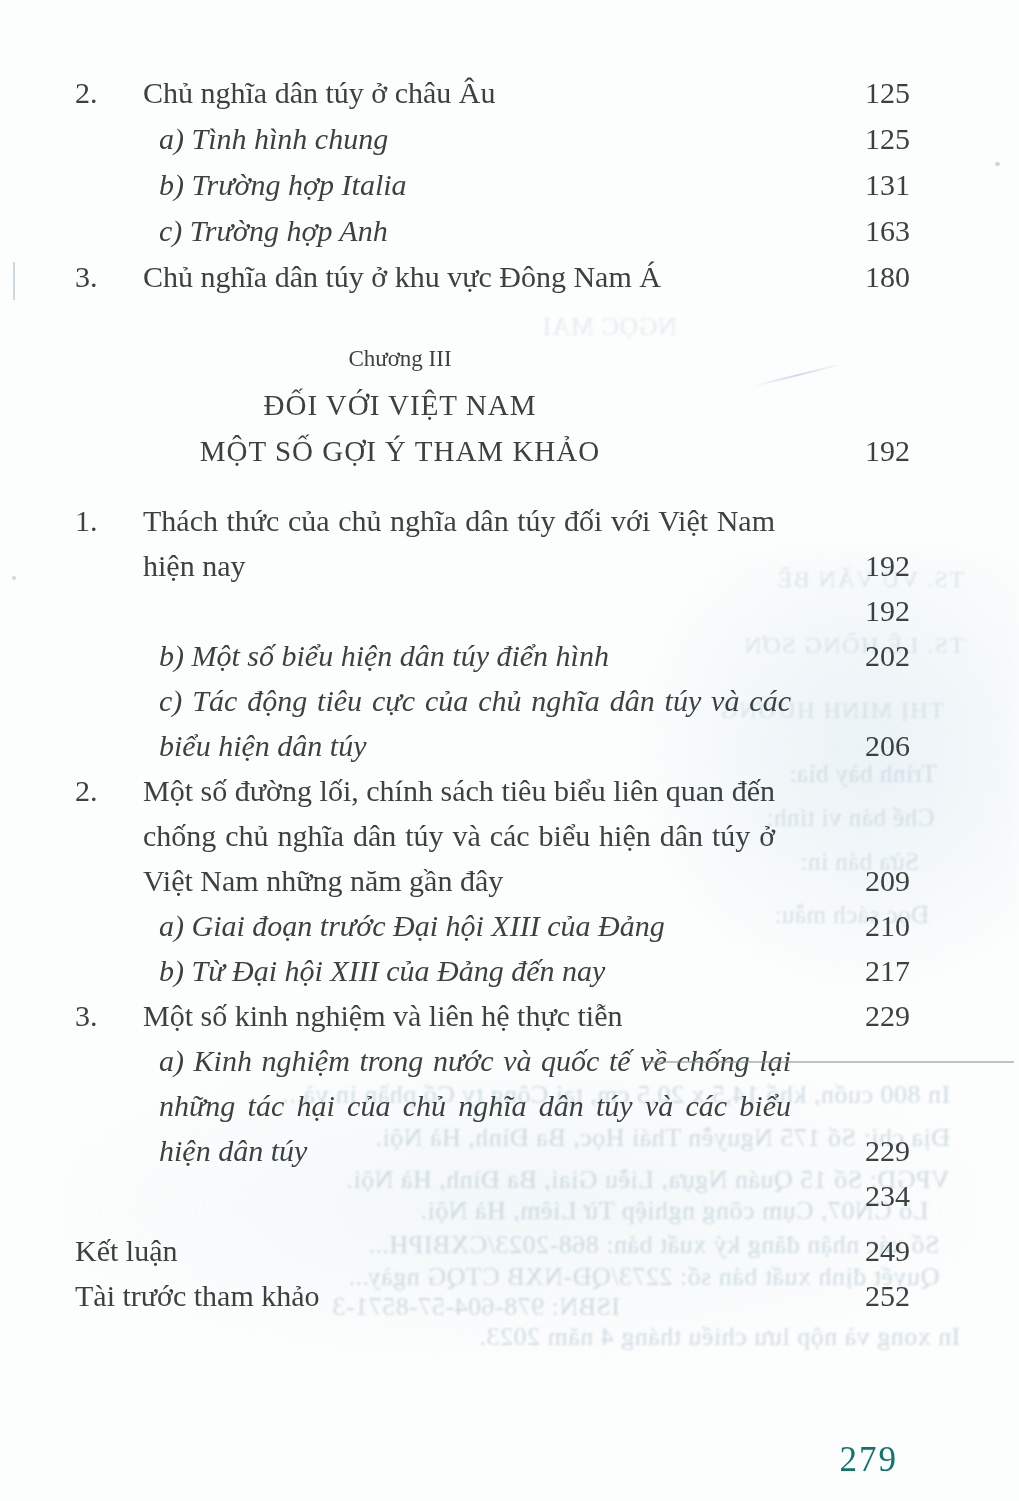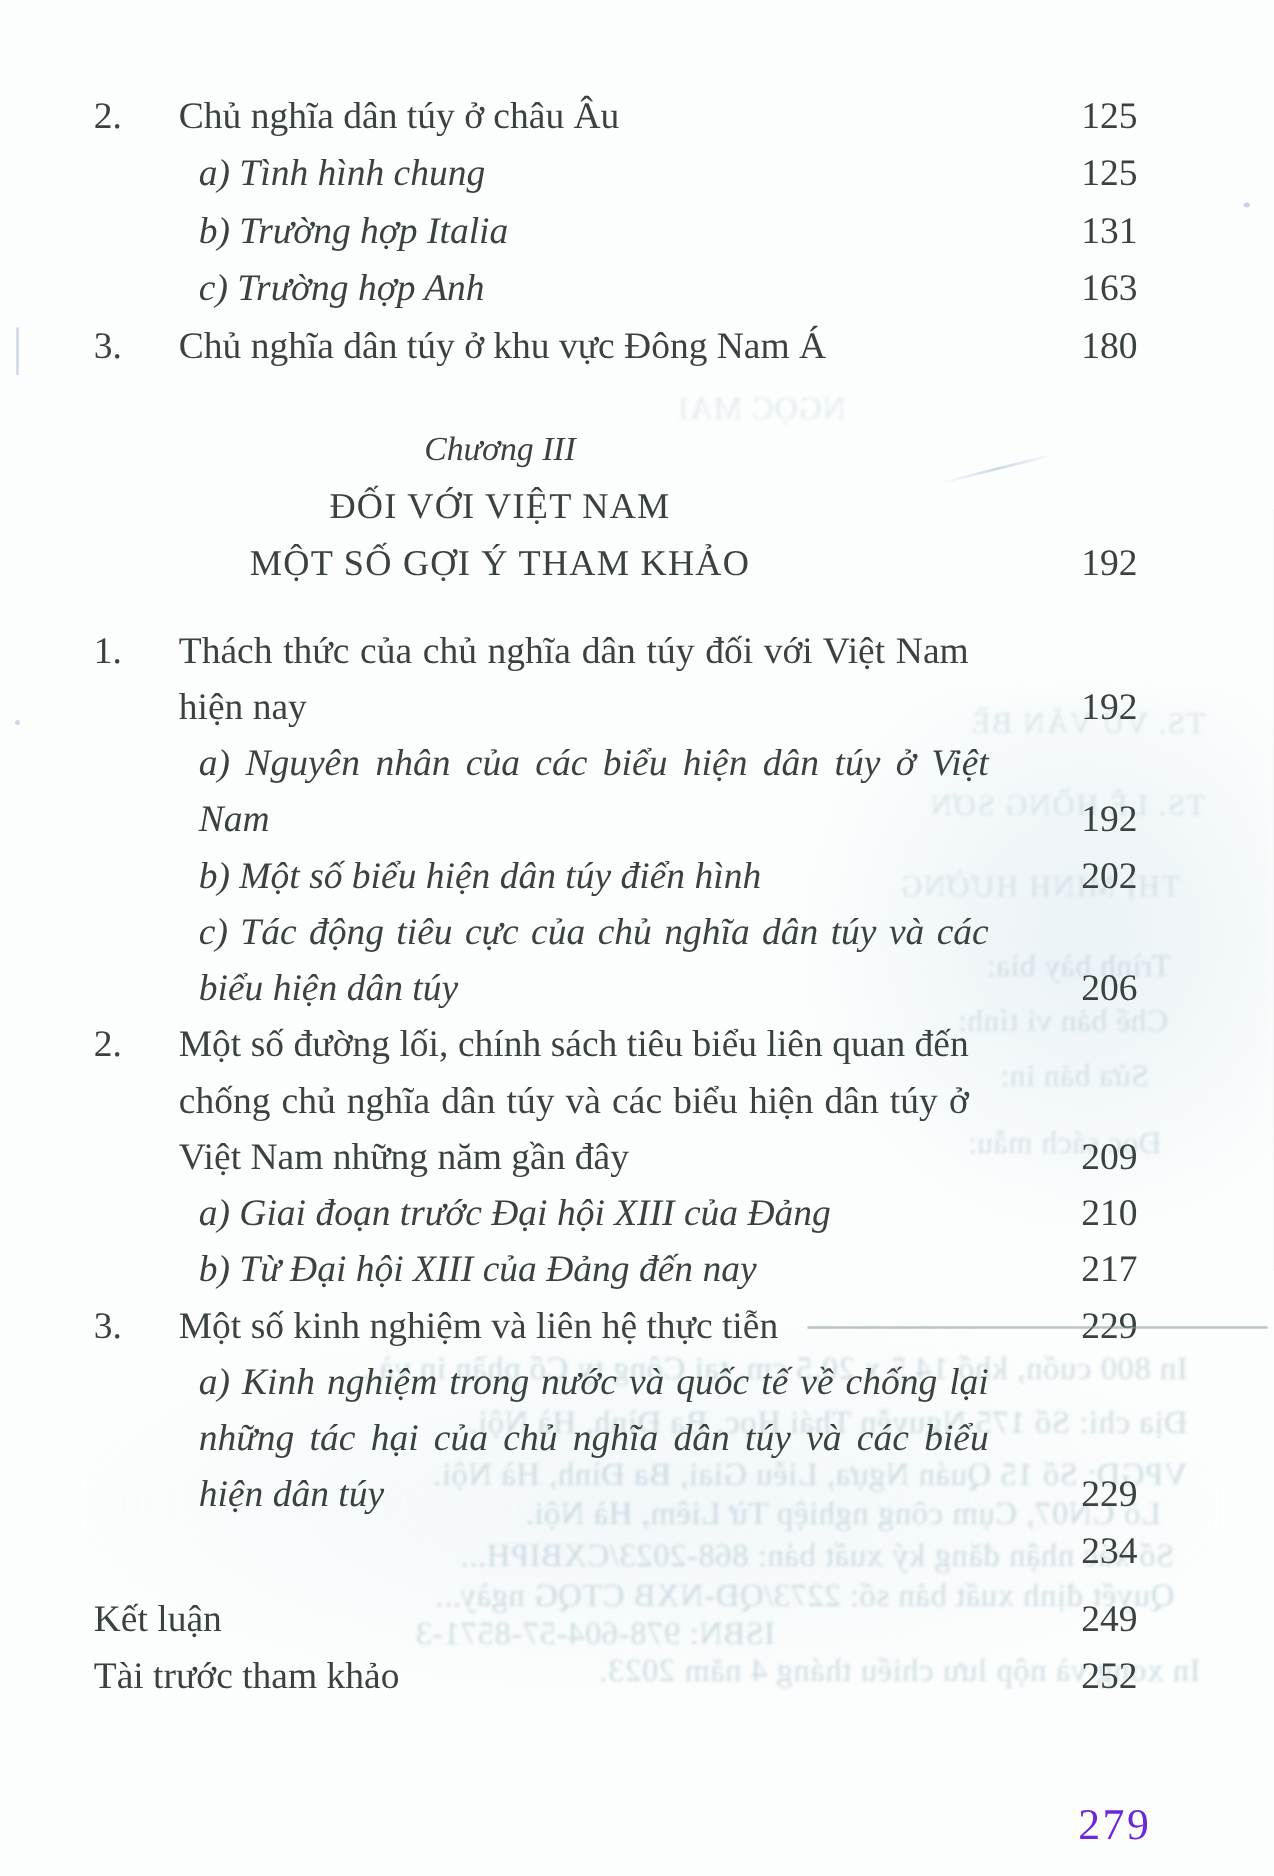--- a/index.html
+++ b/index.html
@@ -17,28 +17,28 @@
   .entry{display:flex;align-items:flex-end;font-size:30px;line-height:46px;}
   .entry .num{flex:0 0 68px;width:68px;align-self:flex-start;}
   .entry .txt{flex:0 0 632px;width:632px;}
   .entry.just .txt{text-align:justify;}
   .entry .pg{flex:1 1 auto;text-align:right;font-style:normal;}
   .it .txt{font-style:italic;margin-left:16px;}
   .blk-main .entry,.blk-close .entry{line-height:45px;}
   
   .chead{position:relative;margin-top:36px;font-size:29px;line-height:46px;}
   .cwrap{width:650px;text-align:center;}
-  .kick{font-style:italic;font-size:27px;}
+  .kick{font-size:23px;}
   .ctit{letter-spacing:1px;}
   .cpg{position:absolute;right:0;bottom:0;font-size:30px;}
   .blk-main{margin-top:24px;}
   .blk-close{margin-top:10px;}
   .blk-close .entry .txt{flex:1 1 auto;width:auto;}
   
-  .folio{position:absolute;top:1440px;right:98px;font-size:35px;color:#6d28d9;letter-spacing:2px;}
+  .folio{position:absolute;top:1440px;right:121px;font-size:35px;color:#0f766e;letter-spacing:2px;}
   
   .g{
     position:absolute;
     font-size:26px;
     color:#a3bdc9;
     opacity:.5;
     filter:blur(1.2px);
     white-space:nowrap;
     letter-spacing:.5px;
   }
@@ -128,21 +128,20 @@
     </header>
 
     <section class="blk-main">
       <div class="entry just">
         <span class="num">1.</span>
         <span class="txt">Thách thức của chủ nghĩa dân túy đối với Việt Nam hiện nay</span>
         <span class="pg">192</span>
       </div>
       <div class="entry it just">
         <span class="num"></span>
-        <span class="txt">a) Nguyên nhân của các biểu hiện dân túy ở Việt Nam</span>
         <span class="pg">192</span>
       </div>
       <div class="entry it">
         <span class="num"></span>
         <span class="txt">b) Một số biểu hiện dân túy điển hình</span>
         <span class="pg">202</span>
       </div>
       <div class="entry it just">
         <span class="num"></span>
         <span class="txt">c) Tác động tiêu cực của chủ nghĩa dân túy và các biểu hiện dân túy</span>

